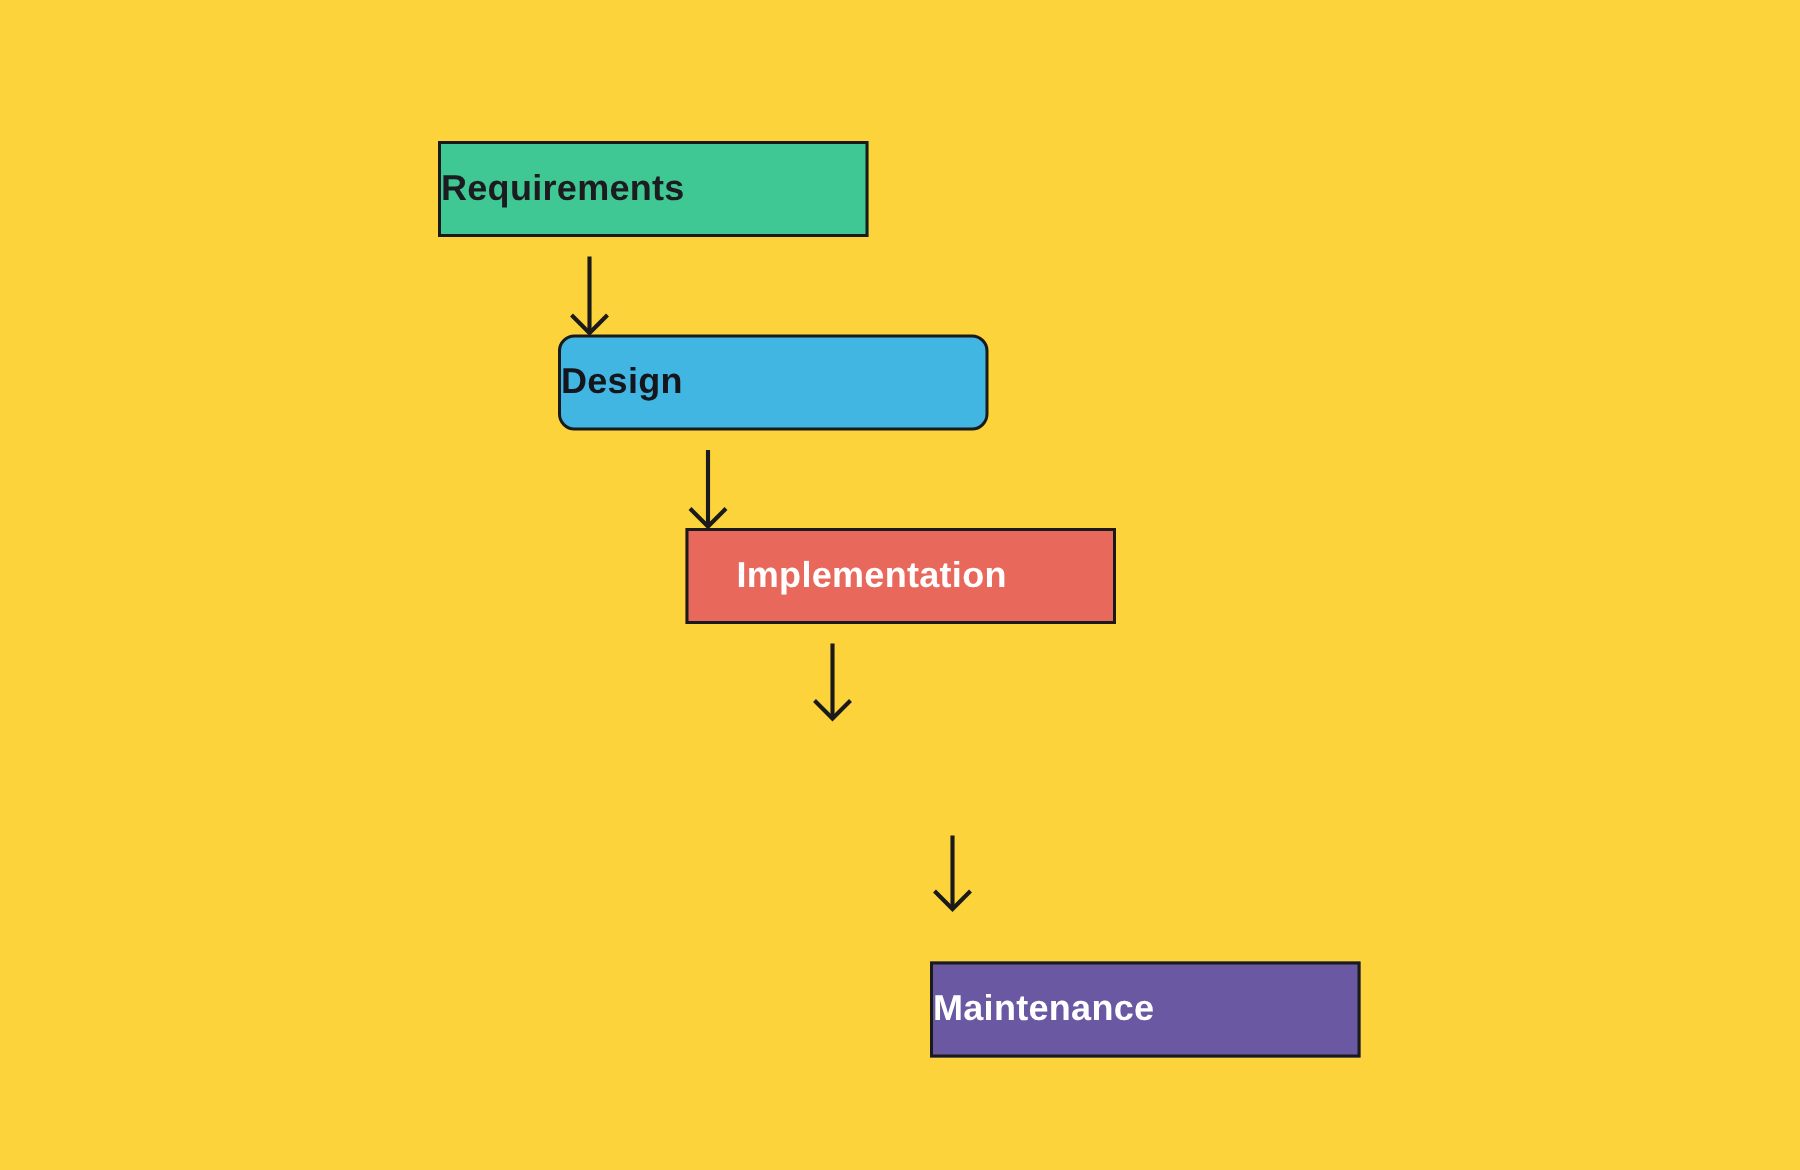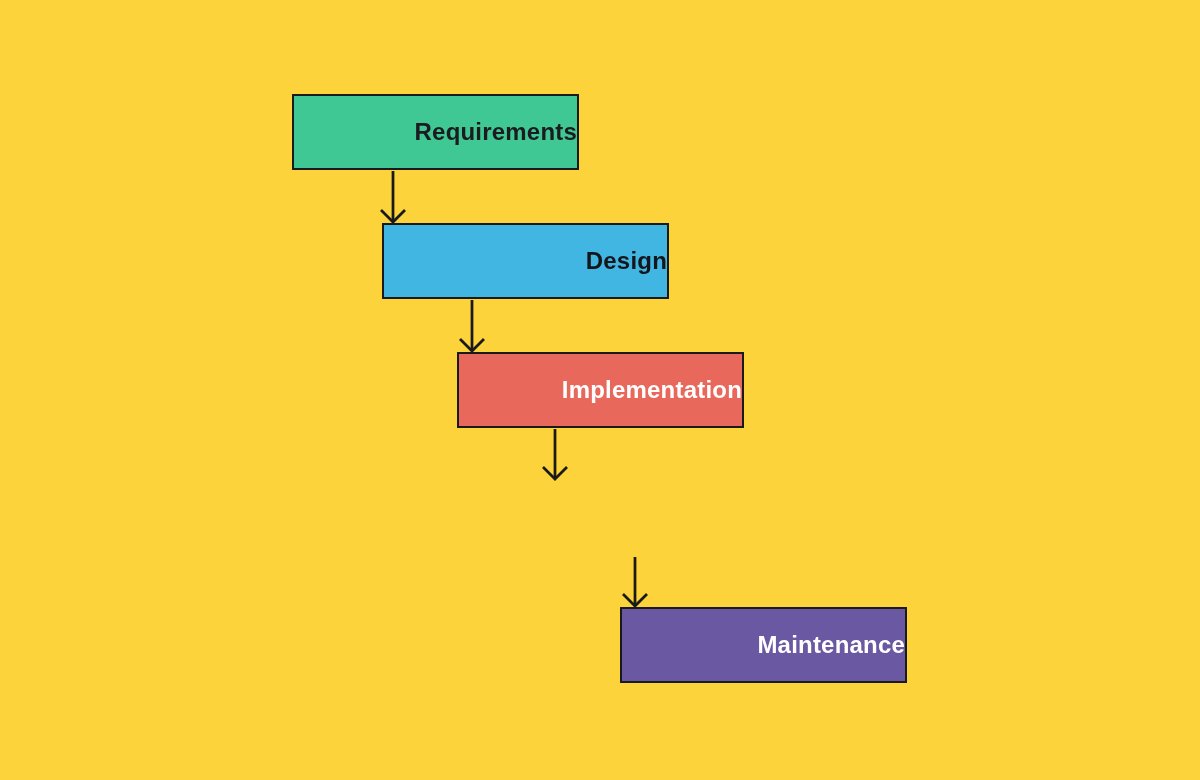--- a/index.html
+++ b/index.html
@@ -13,39 +13,39 @@
     font-family: "Liberation Sans", sans-serif;
   }
   .canvas {
     position: relative;
     width: 1200px;
     height: 780px;
   }
   .stage {
     position: absolute;
     width: 287px;
-    height: 76px;
+    height: 64px;
     box-sizing: border-box;
     border: 2px solid #1A1A1A;
     display: flex;
     align-items: center;
-    justify-content: flex-end;
+    justify-content: flex-start;
   }
   .stage-label {
     font-size: 24px;
     font-weight: 700;
     letter-spacing: 0.2px;
     white-space: nowrap;
   }
   
   #stage-0 { left: 292px; top: 94px; }
-  #stage-1 { left: 382px; top: 223px; }
+  #stage-1 { left: 372px; top: 223px; border-radius: 11px; }
   #stage-2 { left: 457px; top: 352px; }
   #stage-3 { left: 539px; top: 480px; }
-  #stage-4 { left: 620px; top: 607px; padding-left: 31px; }
+  #stage-4 { left: 620px; top: 641px; }
 
   .arrows-layer {
     position: absolute;
     left: 0;
     top: 0;
     width: 1200px;
     height: 780px;
     pointer-events: none;
   }
   .arrow {
@@ -61,21 +61,21 @@
 <div class="canvas">
 
   <div class="stage" id="stage-0" style="background-color: rgb(64, 200, 148); color: rgb(27, 27, 32); border-color: rgb(26, 26, 26);">
     <span class="stage-label">Requirements</span>
   </div>
 
   <div class="stage" id="stage-1" style="background-color: rgb(65, 182, 227); color: rgb(21, 22, 27); border-color: rgb(26, 26, 26);">
     <span class="stage-label">Design</span>
   </div>
 
-  <div class="stage" id="stage-2" style="background-color: rgb(233, 104, 92); color: rgb(255, 255, 255); border-color: rgb(26, 26, 26);">
+  <div class="stage" id="stage-2" style="background-color: rgb(233, 104, 92); color: rgb(255, 255, 255); border-color: rgb(26, 26, 26); padding-left: 32px;">
     <span class="stage-label">Implementation</span>
   </div>
 
 
   <div class="stage" id="stage-4" style="background-color: rgb(106, 88, 162); color: rgb(255, 255, 255); border-color: rgb(26, 26, 26);">
     <span class="stage-label">Maintenance</span>
   </div>
 
   <svg class="arrows-layer" viewBox="0 0 1200 780">
     <g class="arrow" stroke="#1A1A1A">

